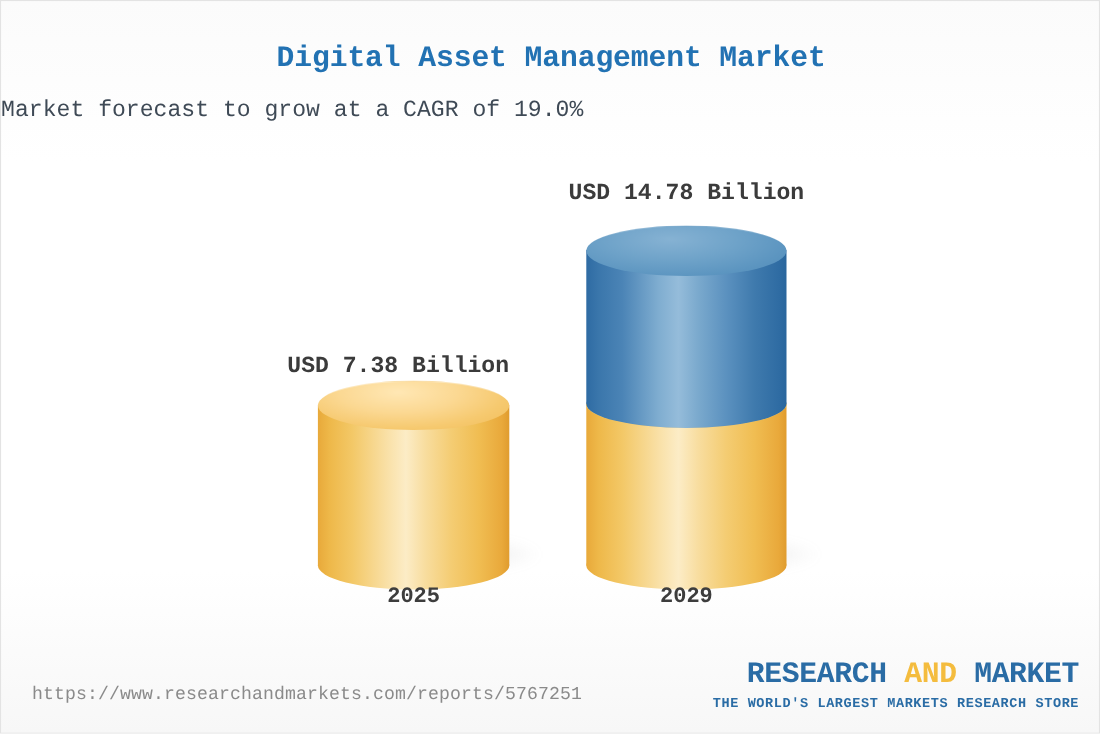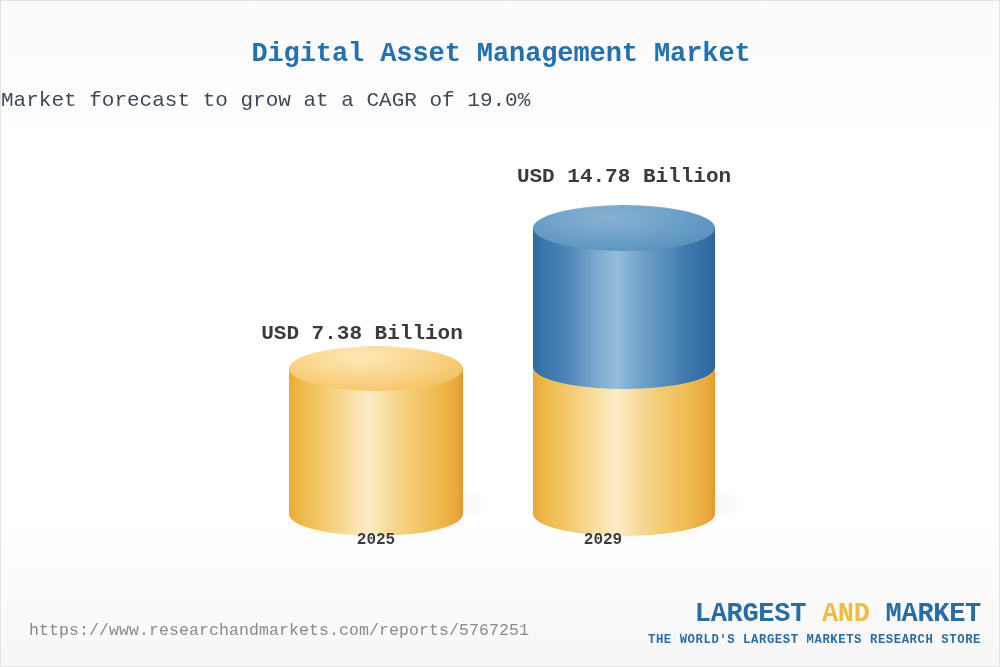--- a/index.html
+++ b/index.html
@@ -63,26 +63,26 @@
     color: #3b3b3b;
     white-space: nowrap;
   }
   .value-label.v2025 { left: 196px; top: 304px; width: 330px; margin-top: 17px; }
   .value-label.v2029 { left: 458px; top: 164px; width: 330px; }
 
   
   .year-label {
     position: absolute;
     text-align: center;
-    font-size: 16px;
+    font-size: 20px;
     font-weight: bold;
     color: #3d3d3d;
   }
   .year-label.y2025 { left: 285px; top: 530px; width: 180px; }
-  .year-label.y2029 { left: 512px; top: 530px; width: 180px; }
+  .year-label.y2029 { left: 533px; top: 530px; width: 180px; }
 
   
   .cylinder {
     position: absolute;
   }
   .cyl-shadow {
     position: absolute;
     border-radius: 50%;
     background: radial-gradient(ellipse at 50% 50%,
                 rgba(120,120,120,0.22) 0%,
@@ -228,17 +228,17 @@
 
     <div class="value-label v2029">USD 14.78 Billion</div>
 
     <div class="year-label y2029">2029</div>
 
   </div>
 
   <div class="footer-url">https://www.researchandmarkets.com/reports/5767251</div>
 
   <div class="logo">
-    <div class="logo-main"><span>LARGEST</span><span class="and"> AND </span><span>MARKET</span></div>
+    <div class="logo-main"><span>RESEARCH</span><span class="and"> AND </span><span>MARKET</span></div>
     <div class="logo-tag">THE WORLD'S LARGEST MARKETS RESEARCH STORE</div>
   </div>
 
 </div>
 
 </body></html>

